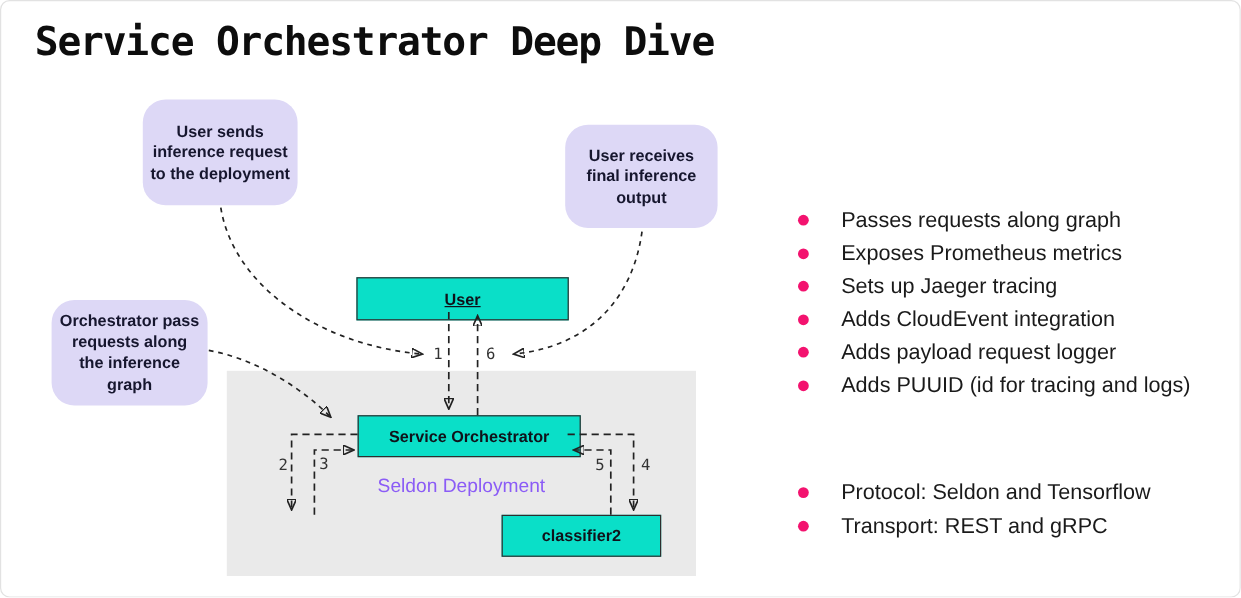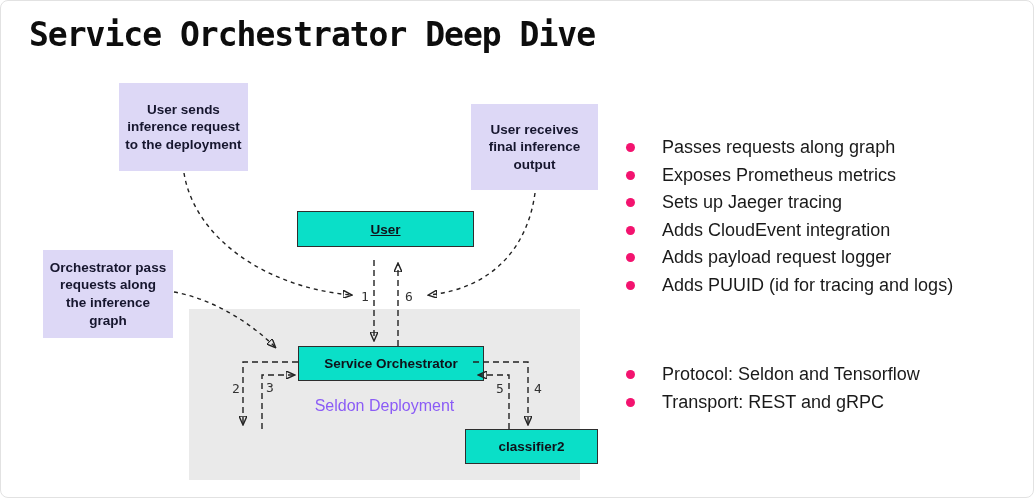--- a/index.html
+++ b/index.html
@@ -21,55 +21,56 @@
     position:absolute;left:28px;top:14px;
     font-family:"DejaVu Sans Mono",monospace;font-weight:bold;
     font-size:33px;letter-spacing:-1px;color:#0d0d0d;white-space:nowrap;
   }
   
   .note{
     position:absolute;background:var(--note-lavender);
     display:flex;align-items:center;justify-content:center;text-align:center;
     font-size:13.5px;font-weight:bold;line-height:1.3;color:#16162e;
     padding:4px 6px;
+    border-radius:19px;
   }
   #note-0{left:118px;top:82px;width:129px;height:88px;}
   #note-1{left:470px;top:103px;width:127px;height:86px;}
   #note-2{left:42px;top:249px;width:130px;height:88px;}
   
   .node{
     position:absolute;background:var(--node-teal);border:1.5px solid #2e2e2e;
     display:flex;align-items:center;justify-content:center;
     font-size:13.5px;font-weight:bold;color:#10121a;
   }
-  #node-user{left:296px;top:210px;width:177px;height:36px;text-decoration:underline;}
+  #node-user{left:296px;top:230px;width:177px;height:36px;text-decoration:underline;}
   #node-orch{left:297px;top:345px;width:186px;height:35px;}
   #node-c1{left:219px;top:428px;width:133px;height:35px;}
-  #node-c2{left:417px;top:428px;width:133px;height:35px;margin-left:47px;}
+  #node-c2{left:417px;top:428px;width:133px;height:35px;}
   
   .deployment{
     position:absolute;left:188px;top:308px;width:391px;height:171px;
     background:var(--deployment-gray);
   }
   .deployment-label{
     position:absolute;left:0;right:0;top:88px;text-align:center;
     font-size:16px;color:#8b5cf6;font-weight:normal;
   }
   
   .num{
     position:absolute;transform:translate(-50%,-50%);
     font-family:"DejaVu Sans Mono",monospace;font-size:13px;color:#333;
   }
   
   svg.arrows{position:absolute;left:0;top:0;width:1034px;height:498px;pointer-events:none;}
   svg.arrows path{fill:none;stroke:var(--line);stroke-width:1.4;}
   .dash-long{stroke-dasharray:6 4;}
   .dash-short{stroke-dasharray:4 4;}
   
-  .bullets{position:absolute;left:625px;}
+  .bullets{position:absolute;left:664px;margin-top:36px;}
   #bullets-features{top:133px;}
   #bullets-specs{top:360px;}
   .bullet-item{display:flex;align-items:center;height:27.5px;font-size:18px;color:#1a1a1a;white-space:nowrap;}
   .dot{width:9px;height:9px;border-radius:50%;background:var(--bullet-pink);margin-right:27px;flex:none;}
 </style>
 </head>
 <body>
 
 <div class="slide">
 

